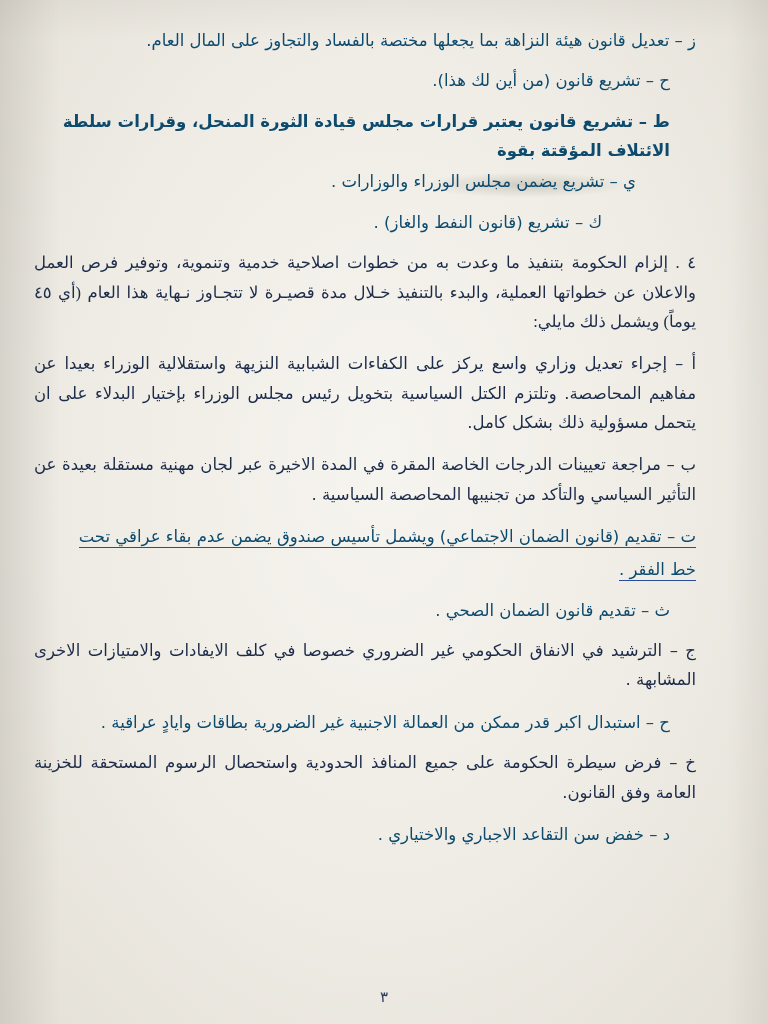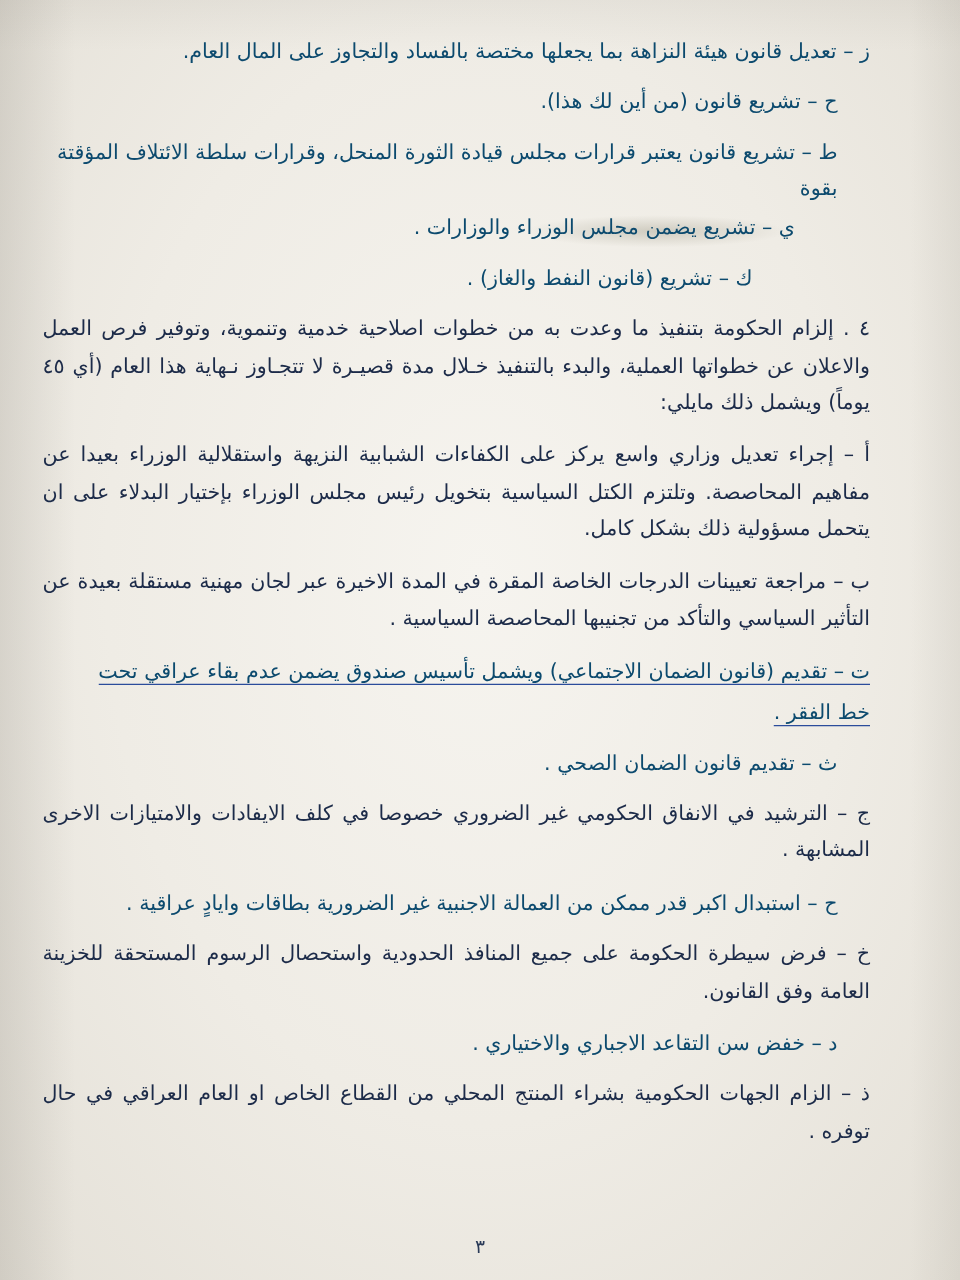--- a/index.html
+++ b/index.html
@@ -49,21 +49,21 @@
   }
   .line {
     margin: 0 0 11px 0;
     color: #0c4a6e;
     letter-spacing: 0.1px;
   }
   .indent-sm { padding-right: 26px; }
   .indent-md { padding-right: 52px; }
   .indent-lg { padding-right: 86px; }
   .indent-xl { padding-right: 120px; }
-  .gap-top { margin-top: 20px; }
+  .gap-top { margin-top: 20px; font-family: Liberation Serif, serif; }
   .para {
     margin: 0 0 13px 0;
     text-align: justify;
     text-align-last: right;
   }
   .underline-blue {
     border-bottom: 1.4px solid #2b4c9b;
     padding-bottom: 1px;
   }
   .page-number {
@@ -82,21 +82,21 @@
 <div class="page">
   <div class="paper-shade"></div>
   <div class="smudge"></div>
 
   <div class="content">
 
     <p class="line indent-sm">ز – تعديل قانون هيئة النزاهة بما يجعلها مختصة بالفساد والتجاوز على المال العام.</p>
 
     <p class="line indent-md">ح – تشريع قانون (من أين لك هذا).</p>
 
-    <p class="line indent-md" style="margin-bottom:2px;">ط – تشريع قانون يعتبر قرارات مجلس قيادة الثورة المنحل، وقرارات سلطة الائتلاف المؤقتة بقوة</p>
+    <p class="line indent-md" style="margin-bottom:2px;font-weight:bold;">ط – تشريع قانون يعتبر قرارات مجلس قيادة الثورة المنحل، وقرارات سلطة الائتلاف المؤقتة بقوة</p>
 
     <p class="line indent-lg">ي – تشريع يضمن مجلس الوزراء والوزارات .</p>
 
     <p class="line indent-xl">ك – تشريع (قانون النفط والغاز) .</p>
 
     <p class="para indent-sm gap-top">٤ . إلزام الحكومة بتنفيذ ما وعدت به من خطوات اصلاحية خدمية وتنموية، وتوفير فرص العمل والاعلان عن خطواتها العملية، والبدء بالتنفيذ خـلال مدة قصيـرة لا تتجـاوز نـهاية هذا العام (أي ٤٥ يوماً) ويشمل ذلك مايلي:</p>
 
     <p class="para indent-sm">أ – إجراء تعديل وزاري واسع يركز على الكفاءات الشبابية النزيهة واستقلالية الوزراء بعيدا عن مفاهيم المحاصصة. وتلتزم الكتل السياسية بتخويل رئيس مجلس الوزراء بإختيار البدلاء على ان يتحمل مسؤولية ذلك بشكل كامل.</p>
 
     <p class="para indent-sm">ب – مراجعة تعيينات الدرجات الخاصة المقرة في المدة الاخيرة عبر لجان مهنية مستقلة بعيدة عن التأثير السياسي والتأكد من تجنيبها المحاصصة السياسية .</p>
@@ -111,18 +111,17 @@
     <p class="line indent-md">ث – تقديم قانون الضمان الصحي .</p>
 
     <p class="para indent-sm">ج – الترشيد في الانفاق الحكومي غير الضروري خصوصا في كلف الايفادات والامتيازات الاخرى المشابهة .</p>
 
     <p class="line indent-md">ح – استبدال اكبر قدر ممكن من العمالة الاجنبية غير الضرورية بطاقات وايادٍ عراقية .</p>
 
     <p class="para indent-sm">خ – فرض سيطرة الحكومة على جميع المنافذ الحدودية واستحصال الرسوم المستحقة للخزينة العامة وفق القانون.</p>
 
     <p class="line indent-md">د – خفض سن التقاعد الاجباري والاختياري .</p>
 
-    <p class="para indent-sm">ذ – الزام الجهات الحكومية بشراء المنتج المحلي من القطاع الخاص او العام العراقي في حال توفره .</p>
 
   </div>
 
   <div class="page-number">٣</div>
 </div>
 
 </body></html>

